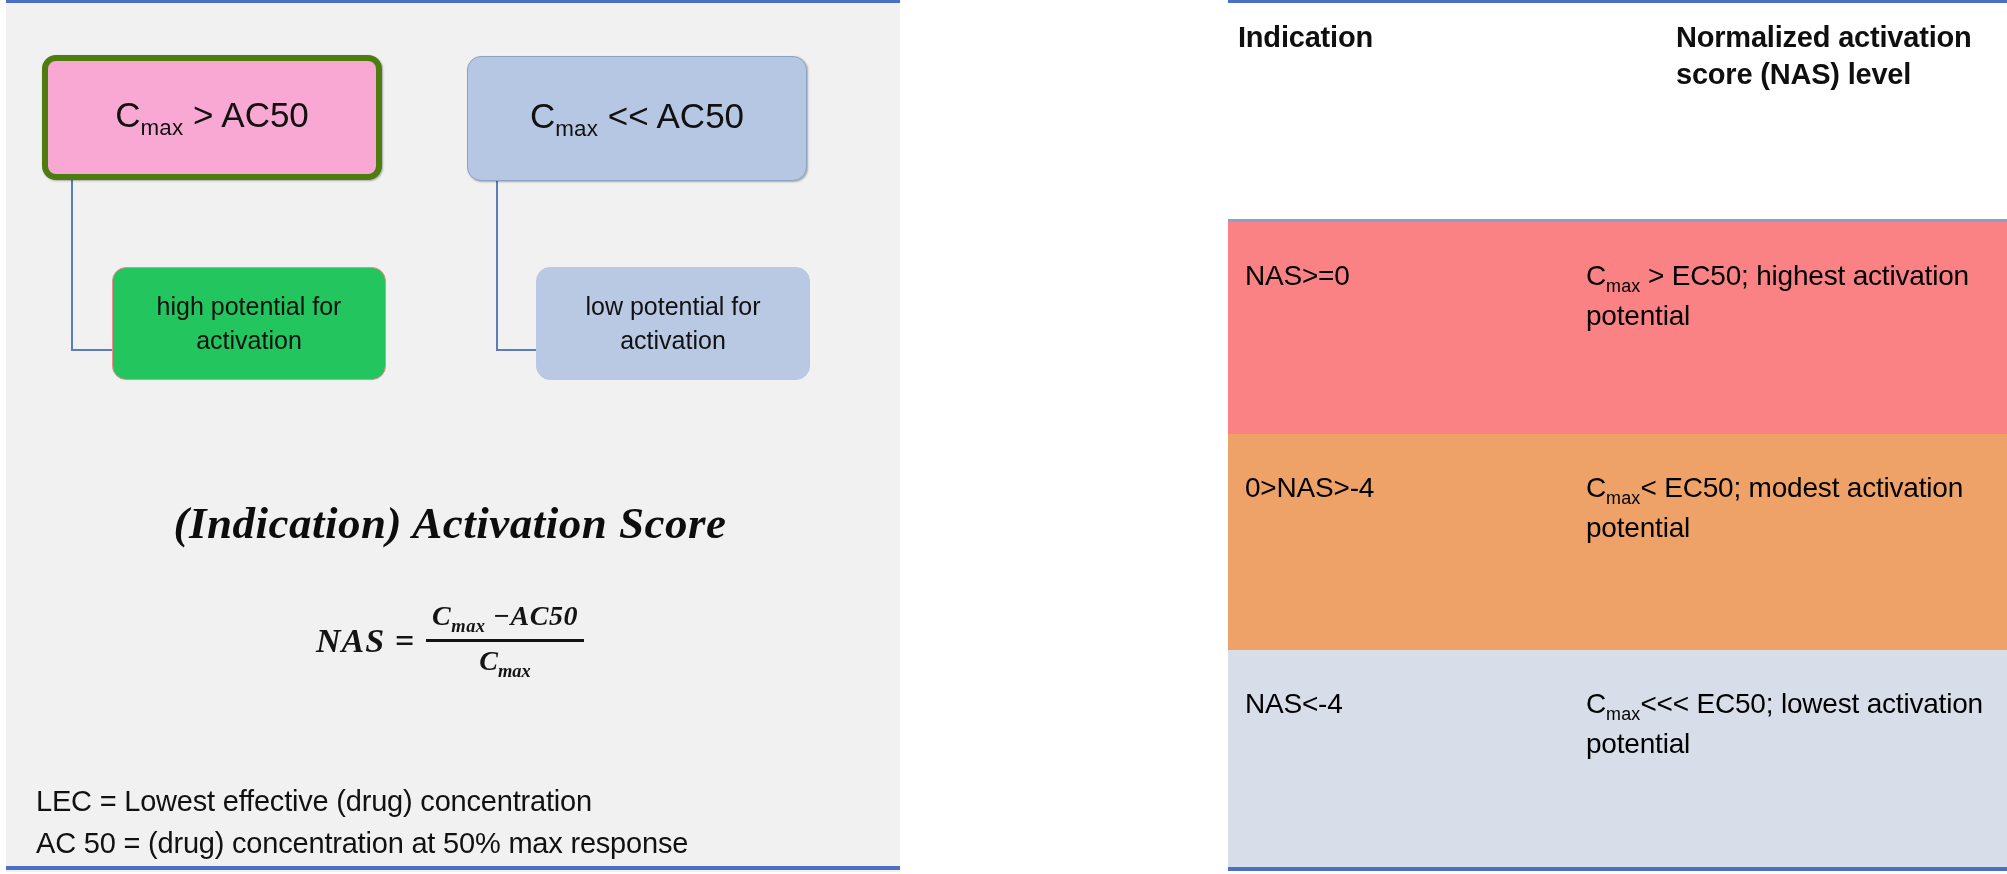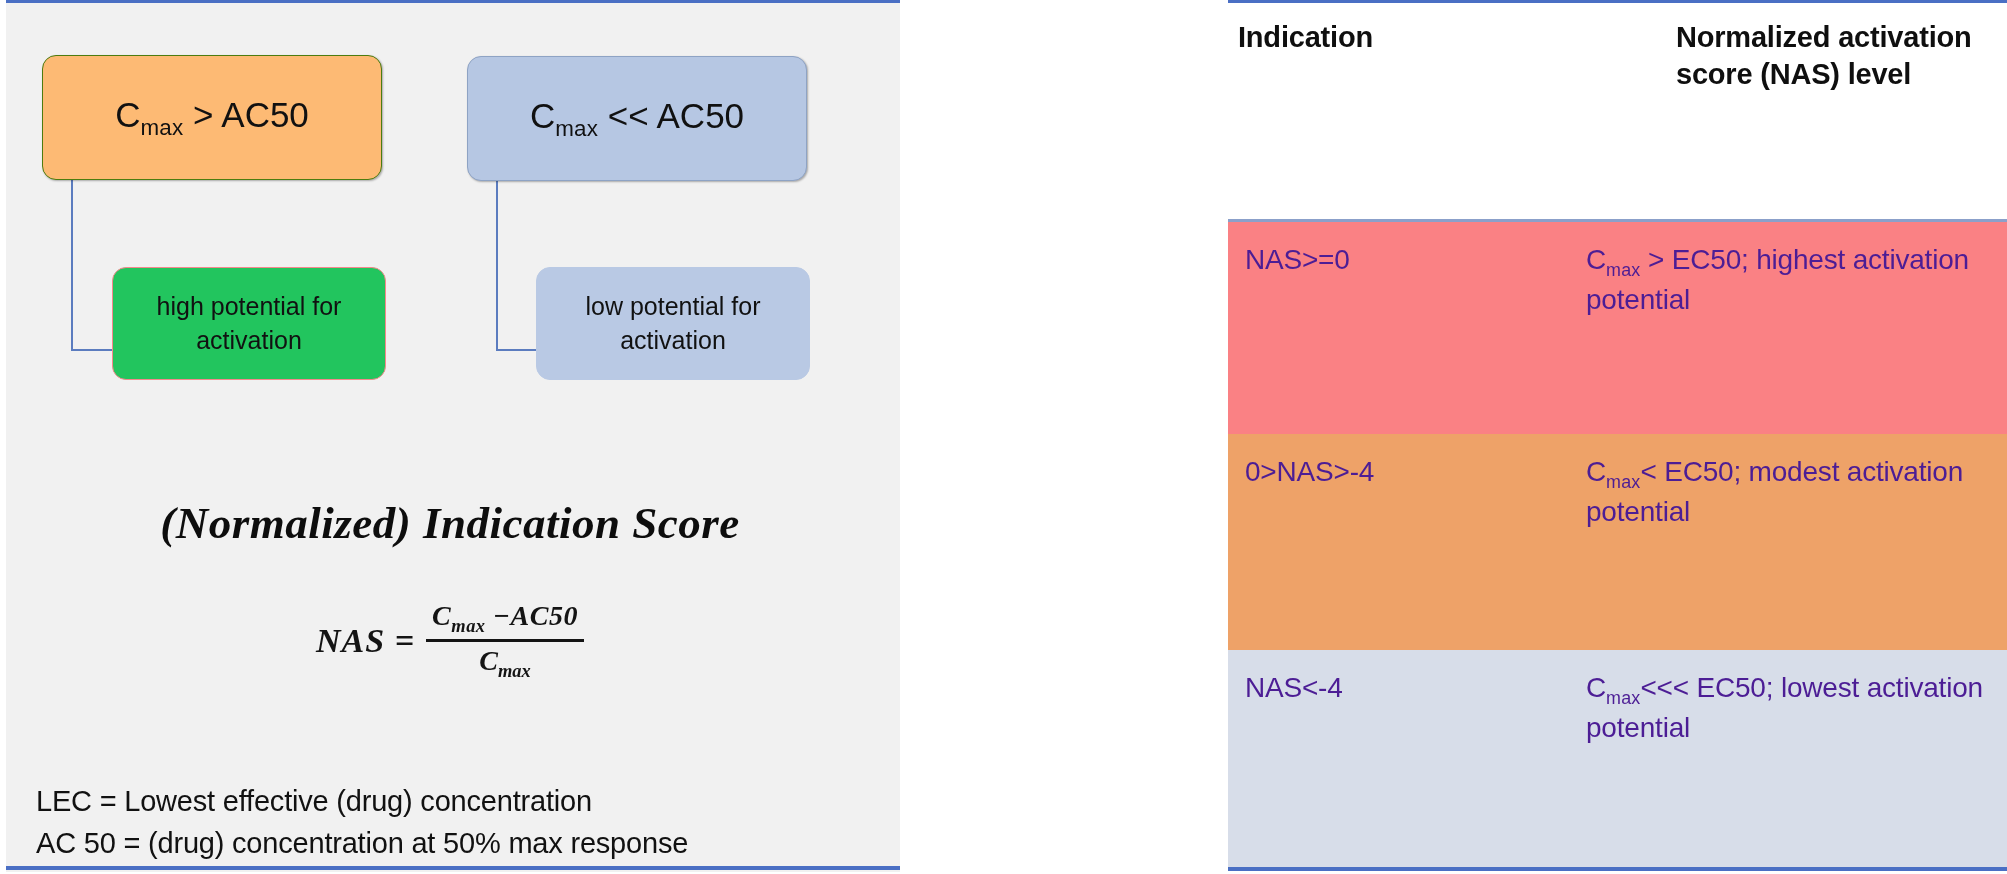--- a/index.html
+++ b/index.html
@@ -47,21 +47,21 @@
     position: absolute;
     border-radius: 14px;
     display: flex;
     align-items: center;
     justify-content: center;
     text-align: center;
     color: #111111;
     box-sizing: border-box;
     box-shadow: 1px 1px 2px rgba(0,0,0,0.30);
   }
-  .flow-box.red   { background: #fdba74; border: 1px solid #4d7c0f; }
+  .flow-box.red   { background: #f9a8d4; border: 6px solid #4d7c0f; }
   .flow-box.blue  { background: #b6c7e3; border: 1px solid #8ea3c4; }
   .flow-box.sub.red  { background: #22c55e; border: 1px solid #f4888c; box-shadow: none; }
   .flow-box.sub.blue { background: #b9c9e4; border: 1px solid #b9c9e4; box-shadow: none; }
 
   #box-top-left   { left: 42px;  top: 55px;  width: 340px; height: 125px; font-size: 35px; }
   #box-top-right  { left: 467px; top: 56px;  width: 340px; height: 125px; font-size: 35px; }
   #box-sub-left   { left: 112px; top: 267px; width: 274px; height: 113px; font-size: 25px; line-height: 1.35; }
   #box-sub-right  { left: 536px; top: 267px; width: 274px; height: 113px; font-size: 25px; line-height: 1.35; justify-content: center; }
 
   .sub-scr { font-size: 0.64em; vertical-align: sub; letter-spacing: 0.2px; }
@@ -182,23 +182,23 @@
 
   .trow {
     position: absolute;
     left: 0px;
     width: 779px;
     display: flex;
     box-sizing: border-box;
   }
   .trow .cell {
     font-size: 28px;
-    color: #4c1d95;
+    color: #000000;
     line-height: 1.32;
-    padding-top: 20px;
+    padding-top: 36px;
     letter-spacing: -0.2px;
   }
   .trow .cell-level { width: 348px; padding-left: 17px; box-sizing: border-box; }
   .trow .cell-ind   { width: 431px; padding-left: 10px; box-sizing: border-box; }
 
   #row-0 { top: 219px; height: 215px; background: #fa8184; border-top: 3px solid #8ba0ca; }
   #row-1 { top: 434px; height: 216px; background: #eea268; }
   #row-2 { top: 650px; height: 217px; background: #d7dde9; }
 
   #table-bottom-rule {
@@ -229,21 +229,21 @@
 </div>
 
 <div class="flow-box sub red" id="box-sub-left">
   <span>high potential for activation</span>
 </div>
 
 <div class="flow-box sub blue" id="box-sub-right">
   <span>low potential for activation</span>
 </div>
 
-<div id="score-title">(Normalized) Indication Score</div>
+<div id="score-title">(Indication) Activation Score</div>
 
 <div id="formula">
   <span id="formula-lhs">NAS =</span>
   <span id="formula-frac">
     <span id="formula-numerator"><span>C</span><span class="fsub">max</span><span> −AC50</span></span>
     <span id="formula-bar"></span>
     <span id="formula-denominator"><span>C</span><span class="fsub">max</span></span>
   </span>
 </div>
 

